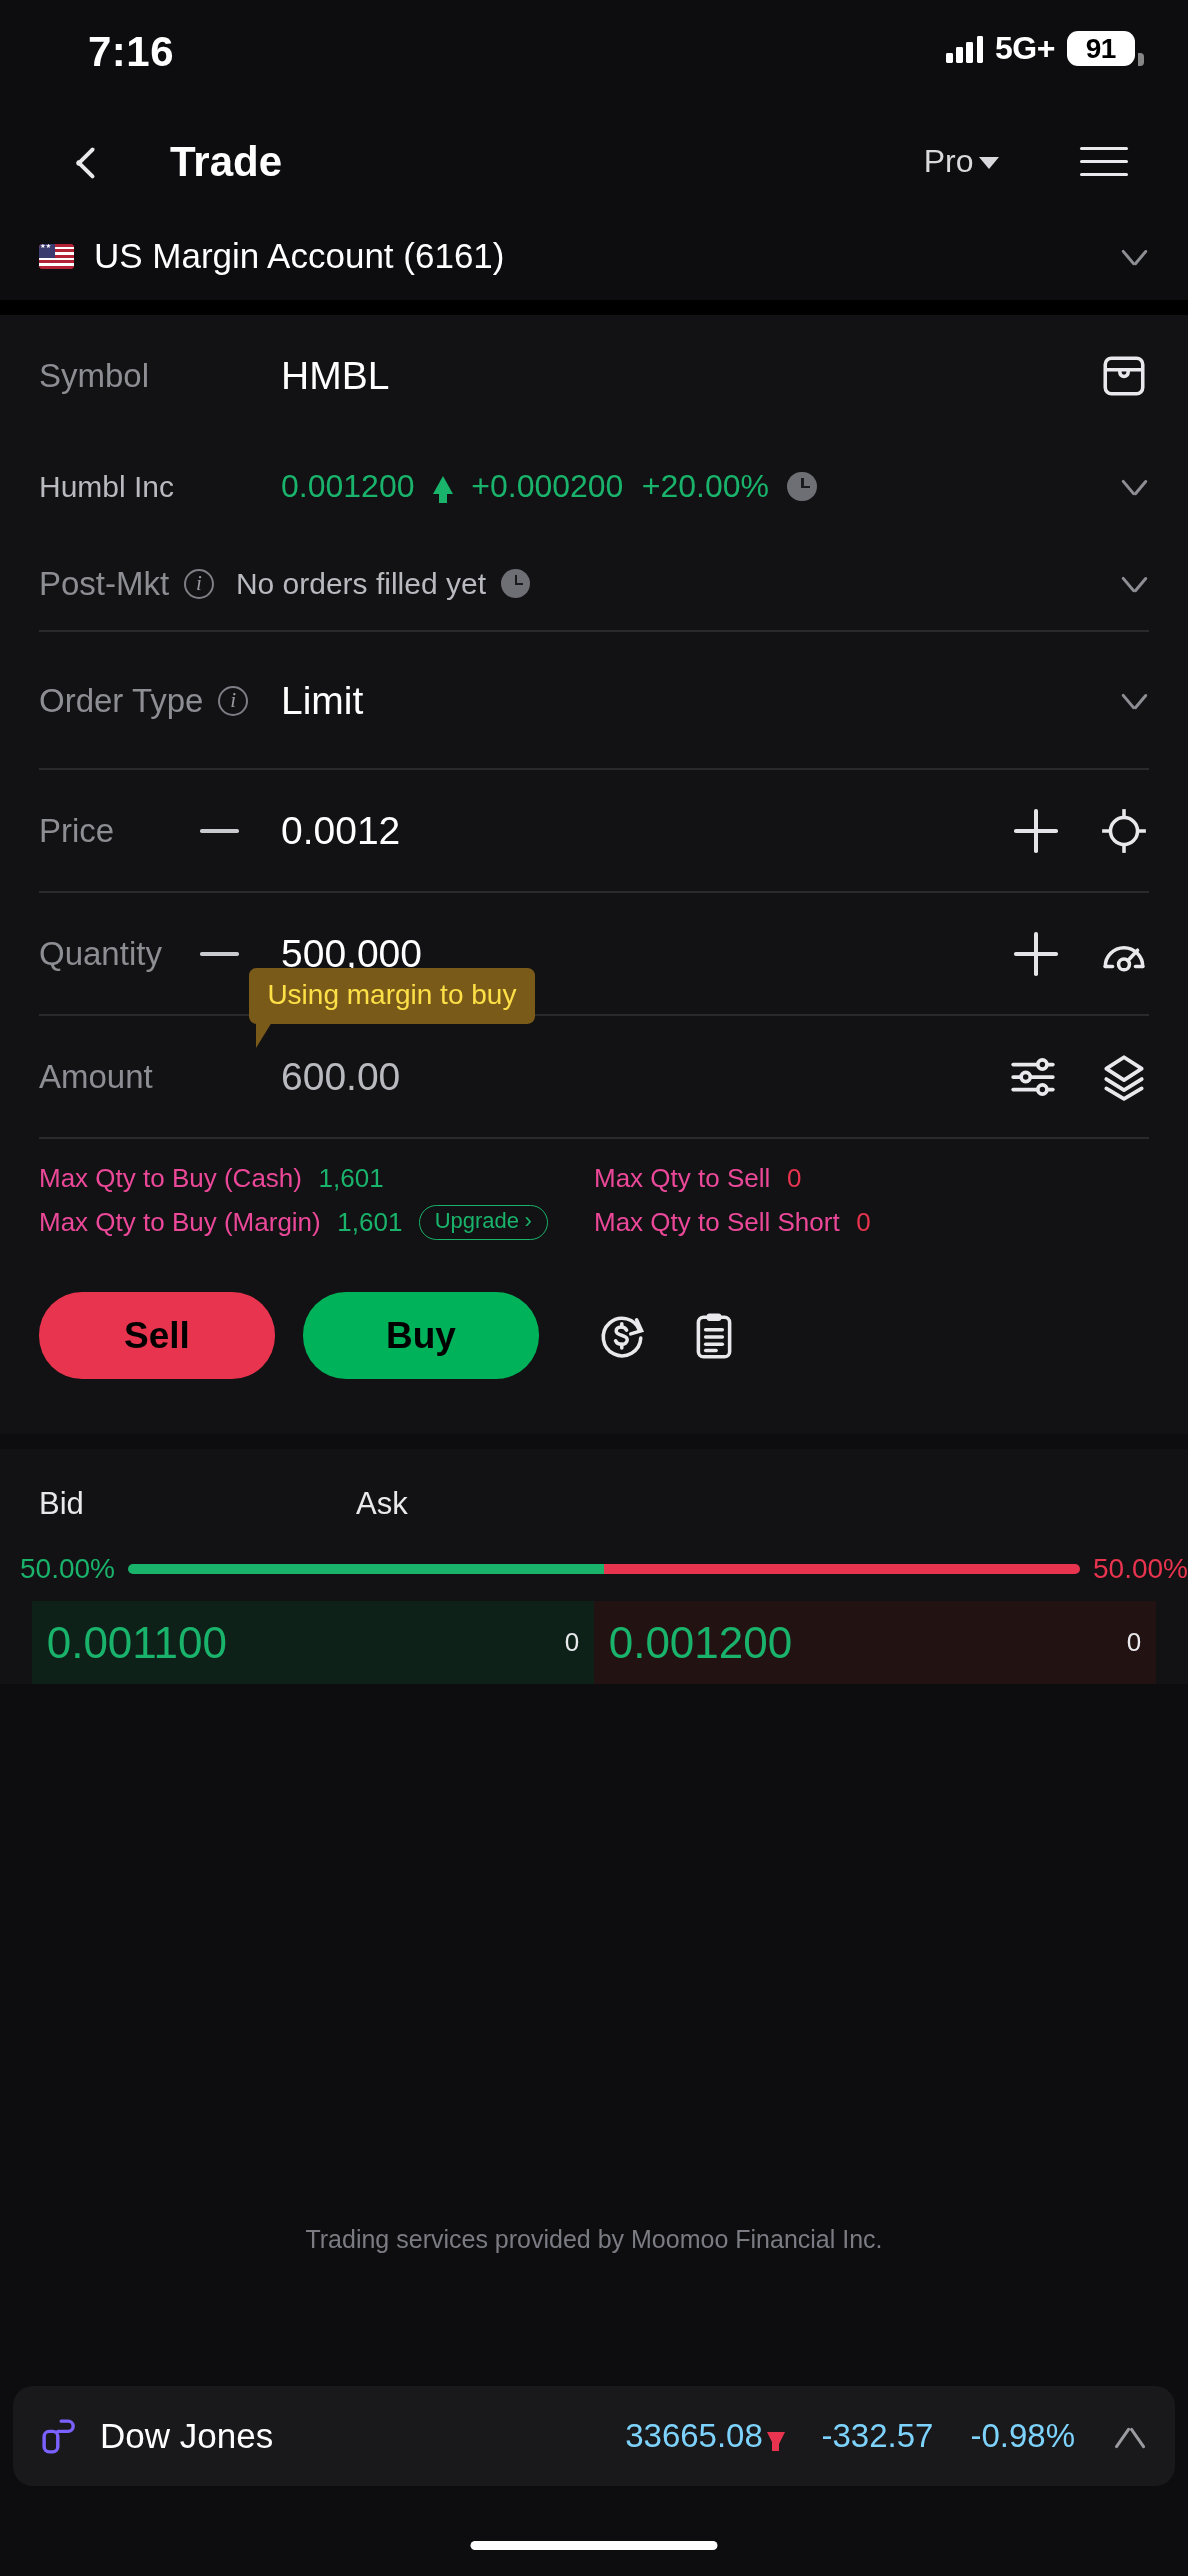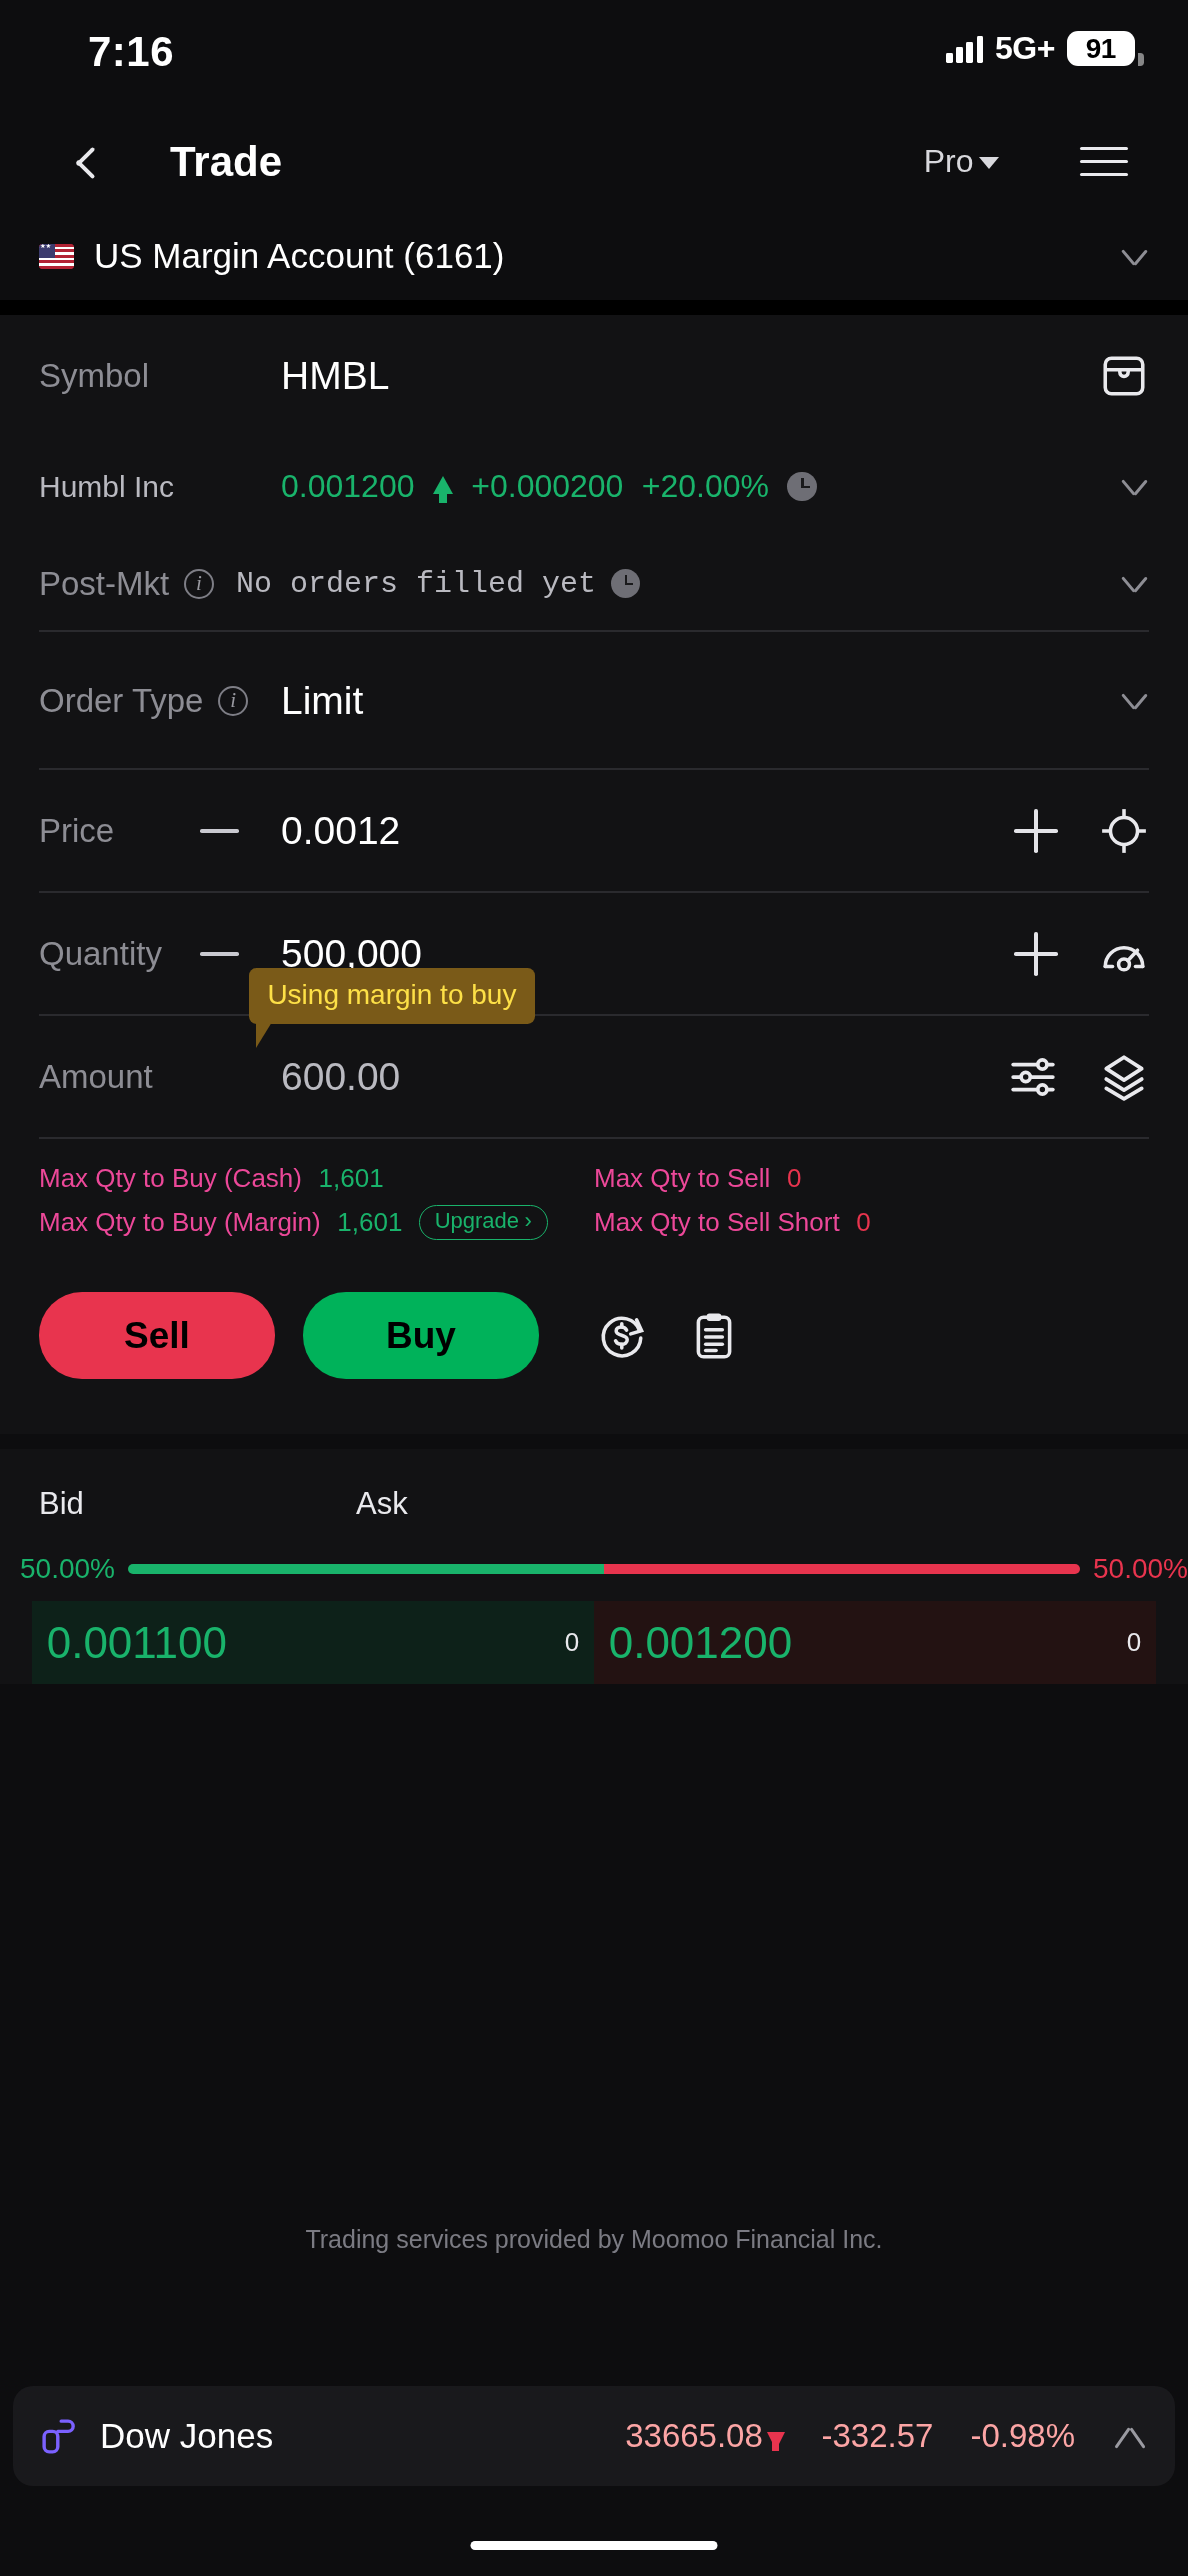--- a/index.html
+++ b/index.html
@@ -125,21 +125,21 @@
   .clock-badge::before{
     content:""; position:absolute; left:14px; top:6.4px; width:2.3px;height:9.2px;background:#1a1a1c;
   }
   .clock-badge::after{
     content:""; position:absolute; left:14px; top:14px; width:8.3px;height:2.3px;background:#1a1a1c;
   }
   .postmkt-row{ display:flex; align-items:center; min-height:96px; position:relative; }
   .postmkt-row::after{
     content:""; position:absolute; left:0; right:0; bottom:0; height:1.4px; background:#2a2a2e;
   }
-  .postmkt-text{ font-size:30px; color:#b9b9c0; margin-left:22px;font-family:Liberation Mono, monospace; }
+  .postmkt-text{ font-size:30px; color:#b9b9c0; margin-left:22px; }
 
   .minus-btn{
     position:absolute; left:161px; width:39px;height:3.7px;background:#c9c9d0;border-radius:1.8px; cursor:pointer;
   }
   .plus-btn{
     width:44px;height:44px; position:relative; cursor:pointer; flex:none;
   }
   .plus-btn::before,.plus-btn::after{
     content:""; position:absolute; background:#e3e3e8; border-radius:1.8px;
   }
@@ -211,21 +211,21 @@
     position:absolute; left:0; right:0; top:2225px; text-align:center;
     font-size:25px; color:#7b7b83;
   }
   .ticker{
     position:absolute; left:13px; right:13px; top:2386px; height:100px;
     background:#19191c; border-radius:20px;
     display:flex; align-items:center; padding:0 26px;
   }
   .tk-logo{ width:41px; height:41px; flex:none; }
   .tk-name{ font-size:35px; color:#fff; margin-left:20px; }
-  .tk-nums{ margin-left:auto; display:flex; align-items:center; gap:37px; font-size:33px; color:#fca5a5; }
+  .tk-nums{ margin-left:auto; display:flex; align-items:center; gap:37px; font-size:33px; color:#7dd3fc; }
   .dn-arrow{
     display:inline-block; width:0;height:0;
     border-left:9.2px solid transparent;border-right:9.2px solid transparent;border-top:18.4px solid #e8344e;
     margin-left:3.7px; position:relative; top:2.8px;
   }
   .dn-stem{ position:absolute; left:-3.7px; top:-11px; width:7.4px;height:12px;background:#e8344e; }
   .tk-chev{ margin-left:37px; width:37px;height:28px; position:relative; cursor:pointer; }
   .tk-chev::before,.tk-chev::after{
     content:""; position:absolute; top:3.7px; width:3.2px;height:24px;background:#9a9aa1;border-radius:1.8px;
   }

